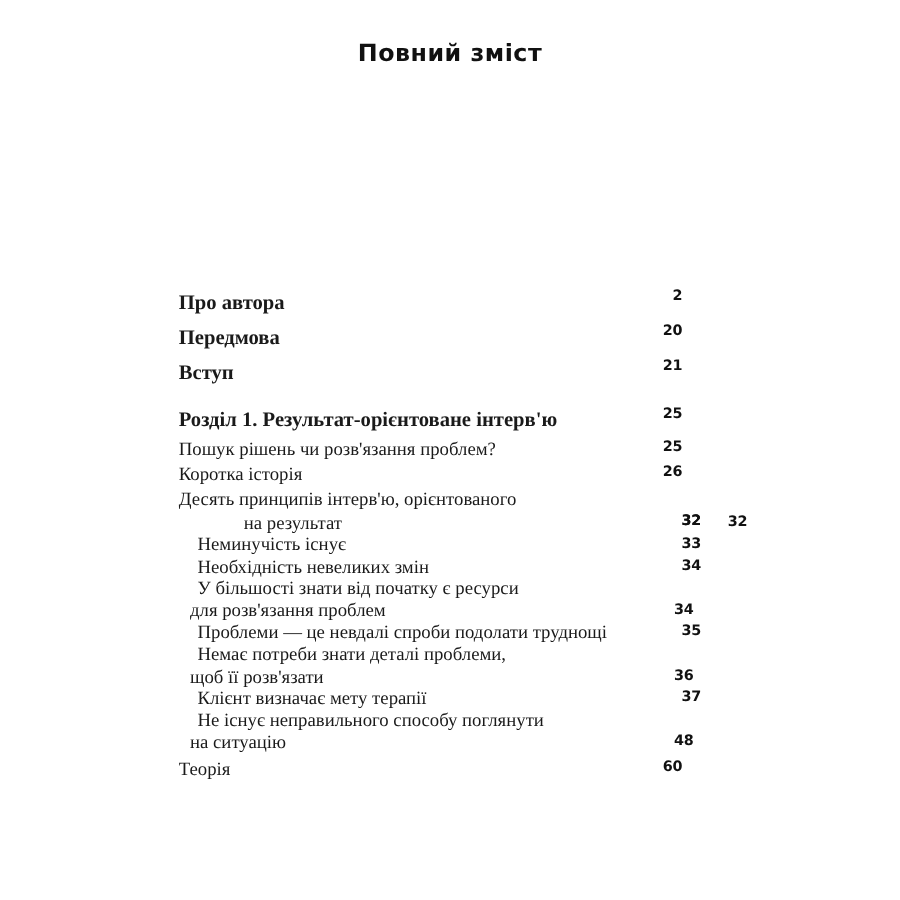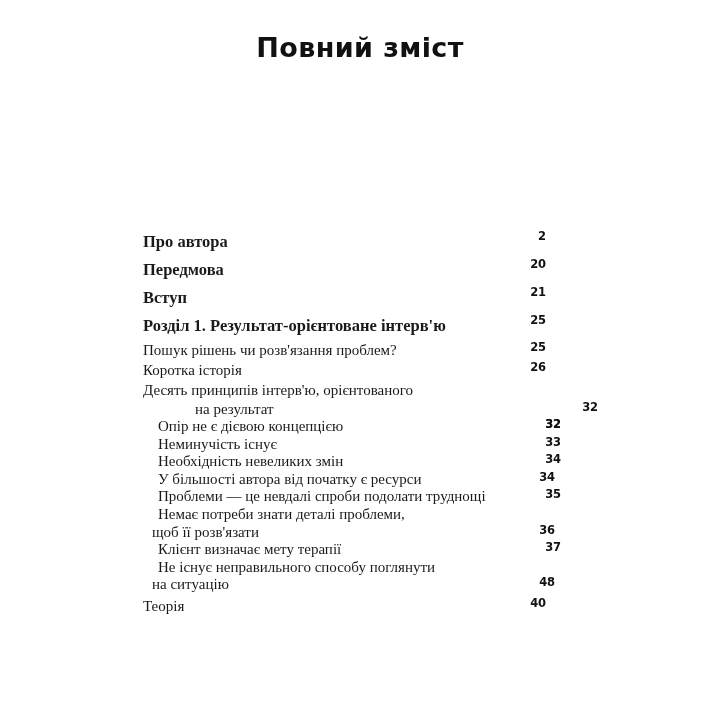--- a/index.html
+++ b/index.html
@@ -19,21 +19,21 @@
 
   
   .page-title {
     position: absolute;
     top: 32px;
     left: 0;
     width: 720px;
     text-align: center;
     font-family: "DejaVu Sans", "Liberation Sans", sans-serif;
     font-weight: bold;
-    font-size: 27px;
+    font-size: 19px;
     letter-spacing: 0.4px;
     color: #111111;
     white-space: nowrap;
   }
 
   
   .toc {
     position: absolute;
     left: 143px;
     top: 228px;
@@ -71,20 +71,21 @@
     padding-left: 0;
   }
   .lvl-front .toc-page { bottom: 6px; }
 
   
   .lvl-chapter {
     font-weight: bold;
     font-size: 16.5px;
     line-height: 28px;
     padding-left: 0;
+    margin-top: 10px;
   }
   .lvl-chapter .toc-page { bottom: 6px; }
 
   
   .lvl-1 {
     font-weight: normal;
     font-size: 15px;
     line-height: 20px;
     padding-left: 0;
   }
@@ -127,26 +128,26 @@
 
 <div class="toc">
     <div class="toc-row lvl-front"><span class="toc-label">Про автора</span><span class="toc-page">2</span></div>
     <div class="toc-row lvl-front"><span class="toc-label">Передмова</span><span class="toc-page">20</span></div>
     <div class="toc-row lvl-front"><span class="toc-label">Вступ</span><span class="toc-page">21</span></div>
     <div class="toc-row lvl-chapter"><span class="toc-label">Розділ 1. Результат-орієнтоване інтерв'ю</span><span class="toc-page">25</span></div>
     <div class="toc-row lvl-1"><span class="toc-label">Пошук рішень чи розв'язання проблем?</span><span class="toc-page">25</span></div>
     <div class="toc-row lvl-1"><span class="toc-label">Коротка історія</span><span class="toc-page">26</span></div>
     <div class="toc-row lvl-1"><span class="toc-label">Десять принципів інтерв'ю, орієнтованого</span></div>
     <div class="toc-row lvl-deep-cont"><span class="toc-label">на результат</span><span class="toc-page">32</span></div>
-    <div class="toc-row lvl-2"><span class="toc-label">Опір не є дієвою концепцією</span><span class="toc-page">32</span></div>
+    <div class="toc-row lvl-2"><span class="toc-page">32</span></div>
     <div class="toc-row lvl-2"><span class="toc-page">32</span></div>
     <div class="toc-row lvl-2"><span class="toc-label">Неминучість існує</span><span class="toc-page">33</span></div>
     <div class="toc-row lvl-2"><span class="toc-label">Необхідність невеликих змін</span><span class="toc-page">34</span></div>
-    <div class="toc-row lvl-2"><span class="toc-label">У більшості автора від початку є ресурси</span></div>
-    <div class="toc-row lvl-2-cont"><span class="toc-page">34</span></div>
+    <div class="toc-row lvl-2"><span class="toc-label">У більшості знати від початку є ресурси</span></div>
+    <div class="toc-row lvl-2-cont"><span class="toc-label">для розв'язання проблем</span><span class="toc-page">34</span></div>
     <div class="toc-row lvl-2"><span class="toc-label">Проблеми — це невдалі спроби подолати труднощі</span><span class="toc-page">35</span></div>
     <div class="toc-row lvl-2"><span class="toc-label">Немає потреби знати деталі проблеми,</span></div>
     <div class="toc-row lvl-2-cont"><span class="toc-label">щоб її розв'язати</span><span class="toc-page">36</span></div>
     <div class="toc-row lvl-2"><span class="toc-label">Клієнт визначає мету терапії</span><span class="toc-page">37</span></div>
     <div class="toc-row lvl-2"><span class="toc-label">Не існує неправильного способу поглянути</span></div>
     <div class="toc-row lvl-2-cont"><span class="toc-label">на  ситуацію</span><span class="toc-page">48</span></div>
-    <div class="toc-row lvl-1 gap-before"><span class="toc-label">Теорія</span><span class="toc-page">40</span></div>
+    <div class="toc-row lvl-1 gap-before"><span class="toc-label">Теорія</span><span class="toc-page">60</span></div>
   </div>
 
 </body></html>

